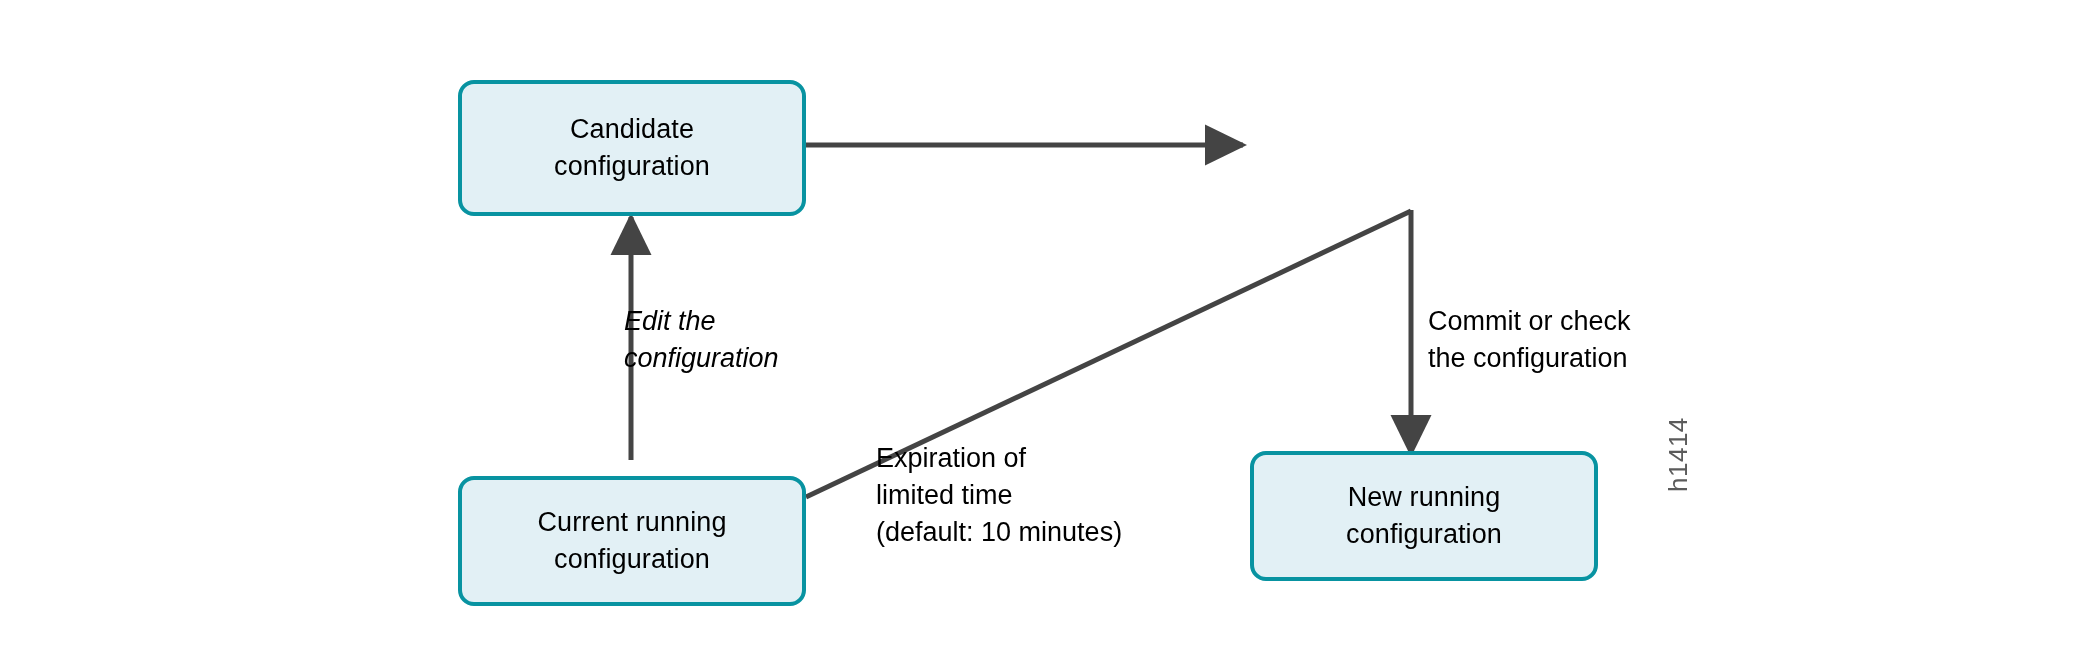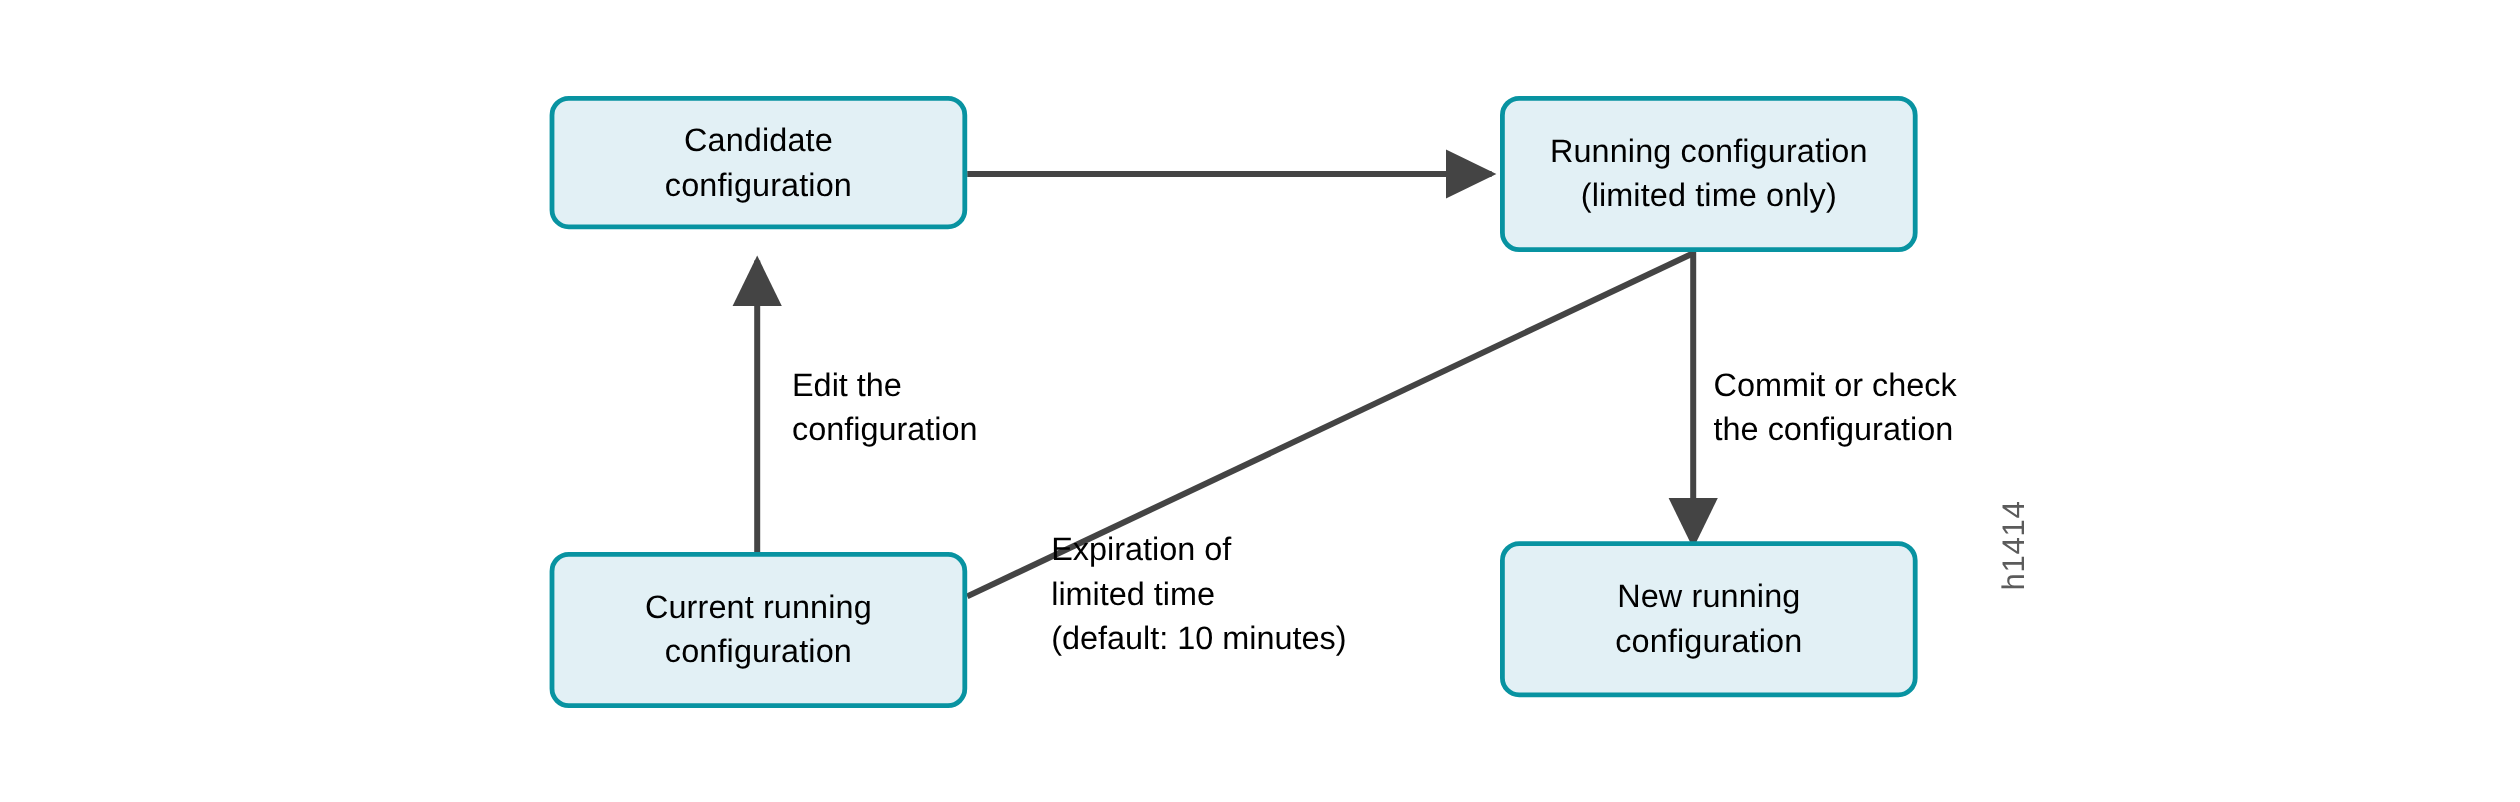--- a/index.html
+++ b/index.html
@@ -82,41 +82,37 @@
 
     <line x1="806" y1="145" x2="1243" y2="145" stroke="#444444" stroke-width="5" marker-end="url(#arrow)"></line>
 
     <line x1="631" y1="460" x2="631" y2="217" stroke="#444444" stroke-width="5" marker-end="url(#arrow)"></line>
 
     <line x1="1411" y1="210" x2="1411" y2="453" stroke="#444444" stroke-width="5" marker-end="url(#arrow)"></line>
 
     <line x1="1411" y1="211" x2="806" y2="497" stroke="#444444" stroke-width="5"></line>
   </svg>
 
-  <div class="node" style="left:458px; top:80px; width:348px; height:111px;">
+  <div class="node" style="left:458px; top:80px; width:348px; height:136px;">
     <span class="node-label">Candidate
 configuration</span>
   </div>
 
-  <div class="node" style="left:1250px; top:80px; width:348px; height:130px;">
-    <span class="node-label">Running configuration
-(limited time only)</span>
-  </div>
 
-  <div class="node" style="left:458px; top:460px; width:348px; height:130px;">
+  <div class="node" style="left:458px; top:476px; width:348px; height:130px;">
     <span class="node-label">Current running
 configuration</span>
   </div>
 
   <div class="node" style="left:1250px; top:451px; width:348px; height:130px;">
     <span class="node-label">New running
 configuration</span>
   </div>
 
-  <div class="edge-label" style="left:660px; top:303px; width:250px; text-align:left;">Edit the
+  <div class="edge-label" style="left:624px; top:303px; width:250px; text-align:left;font-style:italic;">Edit the
 configuration</div>
 
   <div class="edge-label" style="left:1428px; top:303px; width:300px; text-align:left;">Commit or check
 the configuration</div>
 
   <div class="edge-label" style="left:876px; top:440px; width:310px; text-align:left;">Expiration of
 limited time
 (default: 10 minutes)</div>
 
   <div id="watermark">h1414</div>

